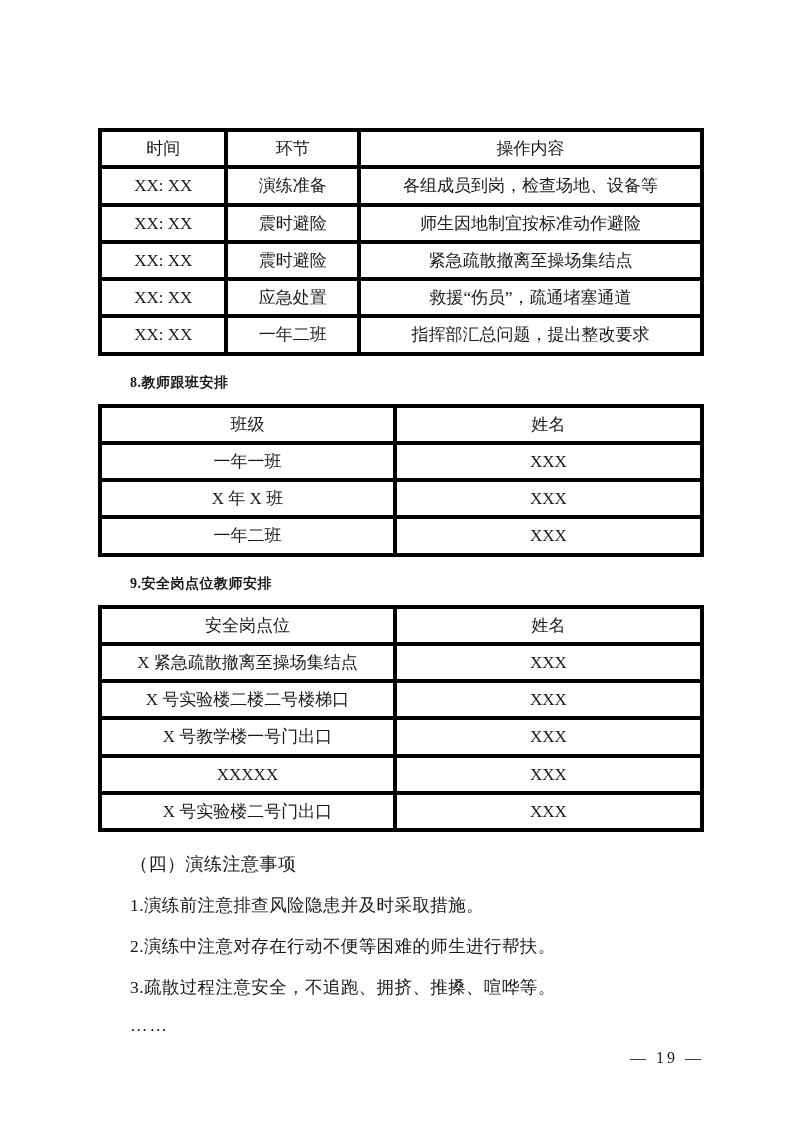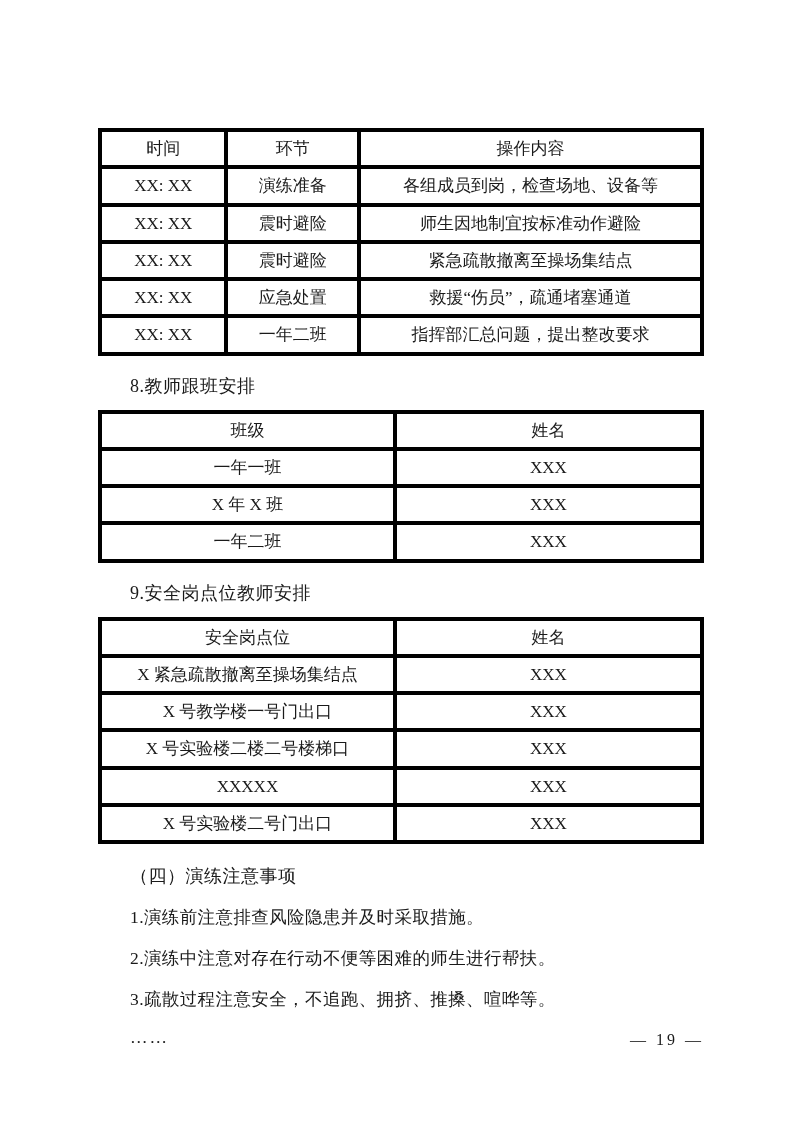--- a/index.html
+++ b/index.html
@@ -47,22 +47,22 @@
   .t1 col.c2 { width: 22%; }
   .t1 col.c3 { width: 57%; }
 
   .t2 col.c1 { width: 49%; }
   .t2 col.c2 { width: 51%; }
 
   .t3 col.c1 { width: 49%; }
   .t3 col.c2 { width: 51%; }
 
   .section-head {
-    font-size: 18px;
-    font-weight: normal;
+    font-size: 14px;
+    font-weight: bold;
     margin: 18px 0 12px 32px;
     letter-spacing: 0.5px;
   }
   .section-head-paren {
     font-size: 18px;
     font-weight: normal;
     margin: 20px 0 14px 32px;
     letter-spacing: 0.5px;
   }
   .body-line {
@@ -71,21 +71,21 @@
     letter-spacing: 0.4px;
   }
   .ellipsis-line {
     font-size: 17.5px;
     margin: 0 0 0 32px;
     letter-spacing: 2px;
   }
   .page-number {
     position: absolute;
     right: 96px;
-    bottom: 82px;
+    bottom: 64px;
     font-size: 16px;
     letter-spacing: 3px;
   }
 </style>
 </head>
 <body>
 
 <div class="page">
 
   <table class="doc-table t1">
@@ -171,25 +171,25 @@
         <th>安全岗点位</th>
         <th>姓名</th>
       </tr>
     </thead>
     <tbody>
       <tr>
         <td>X 紧急疏散撤离至操场集结点</td>
         <td>XXX</td>
       </tr>
       <tr>
+        <td>X 号实验楼二楼二号楼梯口</td>
+        <td>XXX</td>
+      </tr>
+      <tr>
         <td>X 号教学楼一号门出口</td>
-        <td>XXX</td>
-      </tr>
-      <tr>
-        <td>X 号实验楼二楼二号楼梯口</td>
         <td>XXX</td>
       </tr>
       <tr>
         <td>XXXXX</td>
         <td>XXX</td>
       </tr>
       <tr>
         <td>X 号实验楼二号门出口</td>
         <td>XXX</td>
       </tr>

